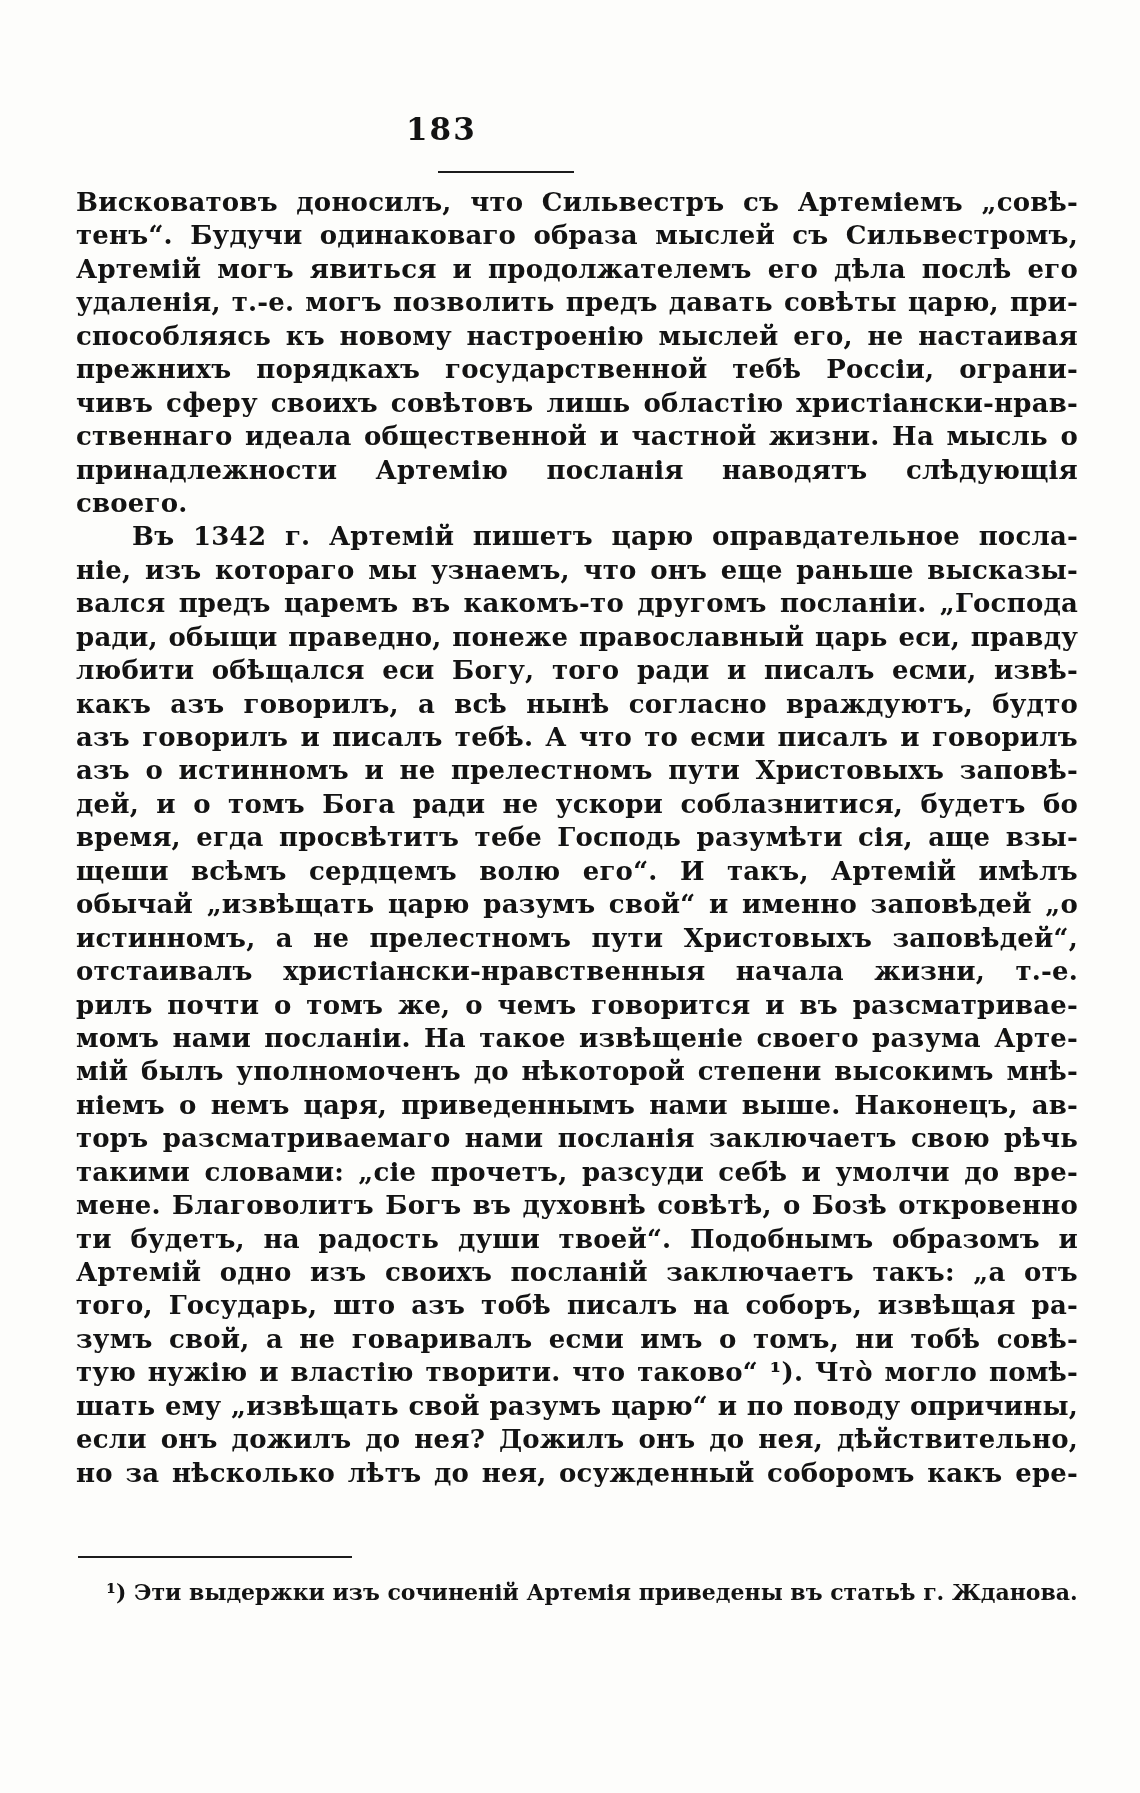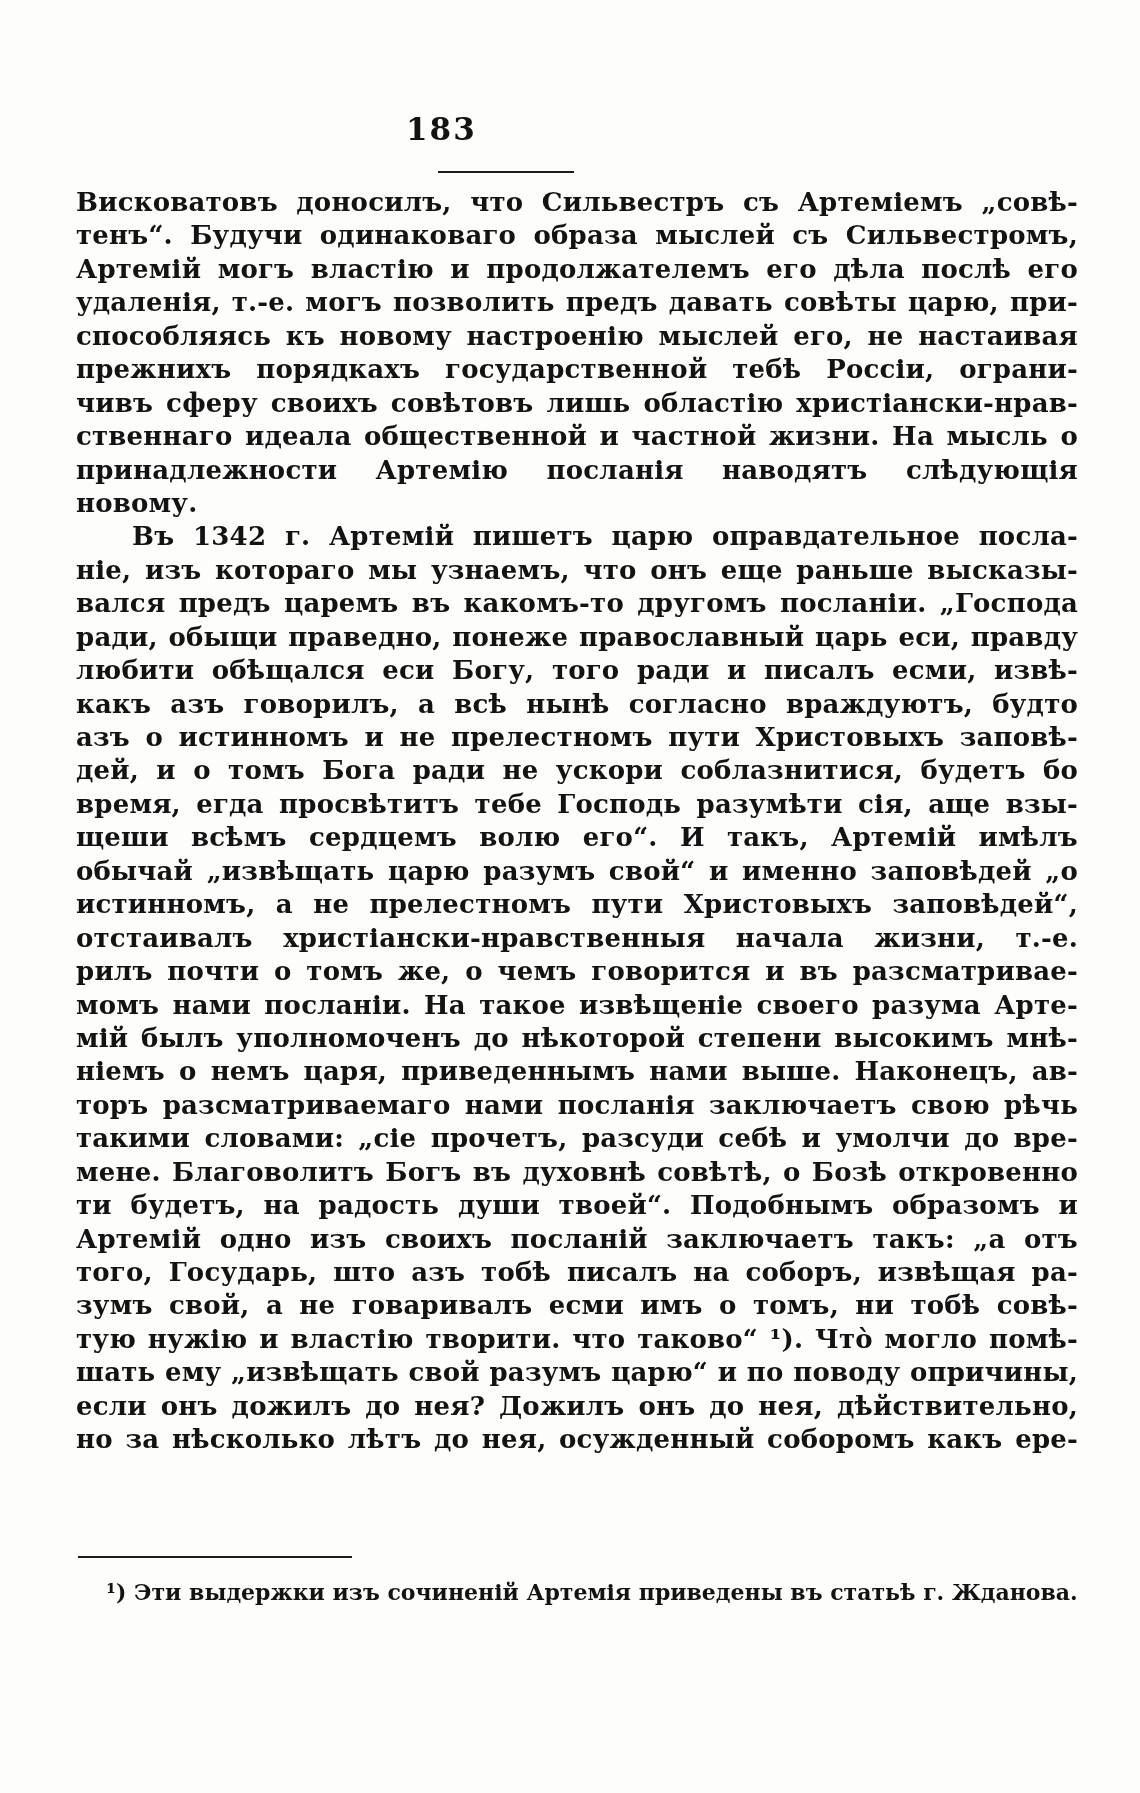--- a/index.html
+++ b/index.html
@@ -80,37 +80,38 @@
   <div class="header">
     <div class="page-number">183</div>
   </div>
   <div class="header-rule"></div>
 
   <div class="text-block">
 
     <div>
       <div class="line">Висковатовъ доносилъ, что Сильвестръ съ Артеміемъ „совѣ-</div>
       <div class="line">тенъ“. Будучи одинаковаго образа мыслей съ Сильвестромъ,</div>
-      <div class="line">Артемій могъ властію и продолжателемъ его дѣла послѣ его</div>
+      <div class="line">Артемій могъ явиться и продолжателемъ его дѣла послѣ его</div>
       <div class="line">удаленія, т.-е. могъ позволить предъ давать совѣты царю, при-</div>
       <div class="line">способляясь къ новому настроенію мыслей его, не настаивая на</div>
       <div class="line">прежнихъ порядкахъ государственной тебѣ Россіи, ограни-</div>
       <div class="line">чивъ сферу своихъ совѣтовъ лишь областію христіански-нрав-</div>
       <div class="line">ственнаго идеала общественной и частной жизни. На мысль о</div>
       <div class="line">принадлежности Артемію посланія наводятъ слѣдующія сообра-</div>
-      <div class="line left">новому.</div>
+      <div class="line left">своего.</div>
     </div>
 
     <div>
       <div class="line indent">Въ 1342 г. Артемій пишетъ царю оправдательное посла-</div>
       <div class="line">ніе, изъ котораго мы узнаемъ, что онъ еще раньше высказы-</div>
       <div class="line">вался предъ царемъ въ какомъ-то другомъ посланіи. „Господа</div>
       <div class="line">ради, обыщи праведно, понеже православный царь еси, правду</div>
       <div class="line">любити обѣщался еси Богу, того ради и писалъ есми, извѣ-</div>
       <div class="line">какъ азъ говорилъ, а всѣ нынѣ согласно враждуютъ, будто</div>
+      <div class="line">азъ говорилъ и писалъ тебѣ. А что то есми писалъ и говорилъ</div>
       <div class="line">азъ о истинномъ и не прелестномъ пути Христовыхъ заповѣ-</div>
       <div class="line">дей, и о томъ Бога ради не ускори соблазнитися, будетъ бо</div>
       <div class="line">время, егда просвѣтитъ тебе Господь разумѣти сія, аще взы-</div>
       <div class="line">щеши всѣмъ сердцемъ волю его“. И такъ, Артемій имѣлъ</div>
       <div class="line">обычай „извѣщать царю разумъ свой“ и именно заповѣдей „о</div>
       <div class="line">истинномъ, а не прелестномъ пути Христовыхъ заповѣдей“,</div>
       <div class="line">отстаивалъ христіански-нравственныя начала жизни, т.-е. гово-</div>
       <div class="line">рилъ почти о томъ же, о чемъ говорится и въ разсматривае-</div>
       <div class="line">момъ нами посланіи. На такое извѣщеніе своего разума Арте-</div>
       <div class="line">мій былъ уполномоченъ до нѣкоторой степени высокимъ мнѣ-</div>

